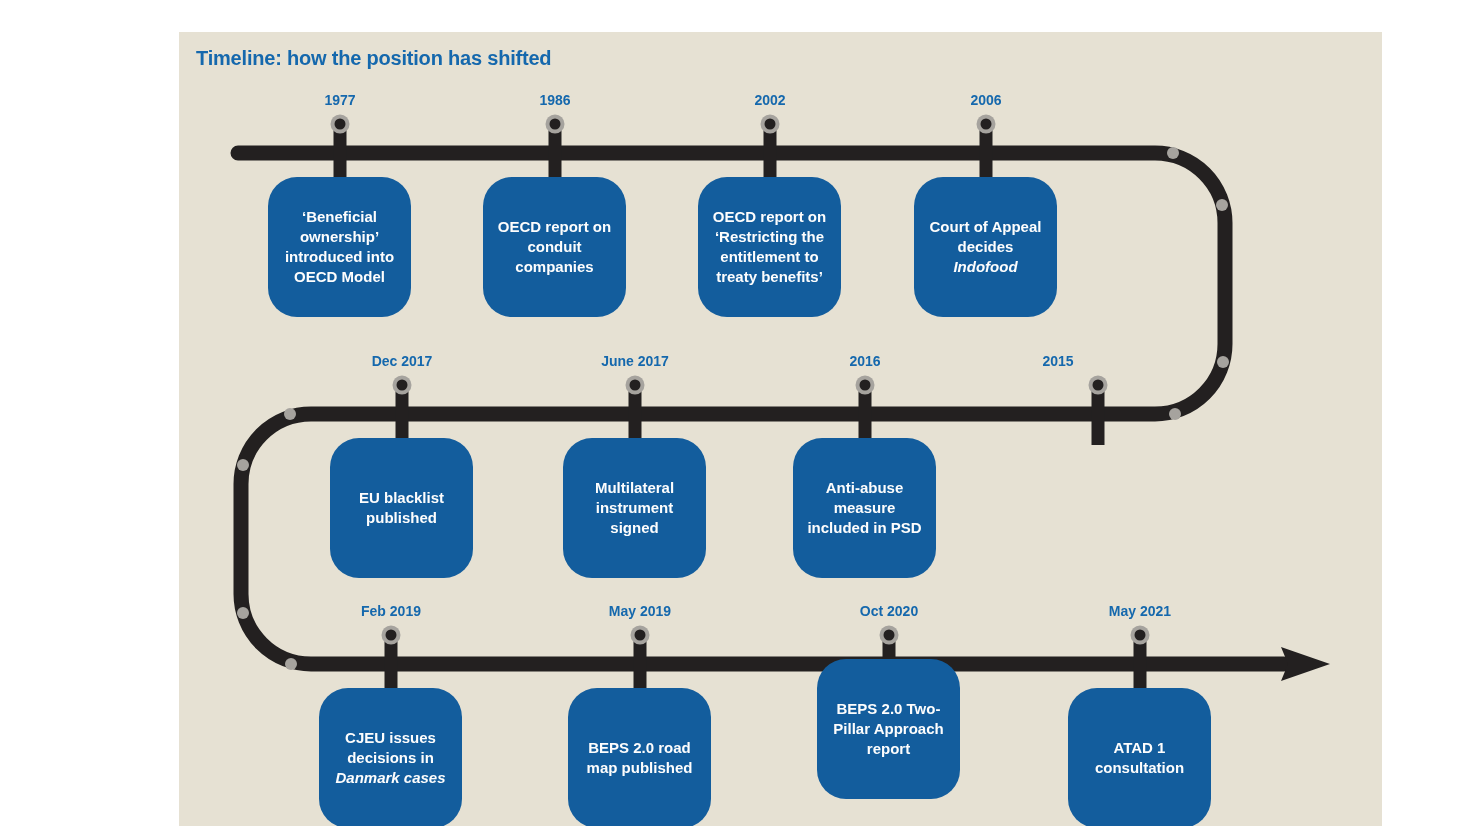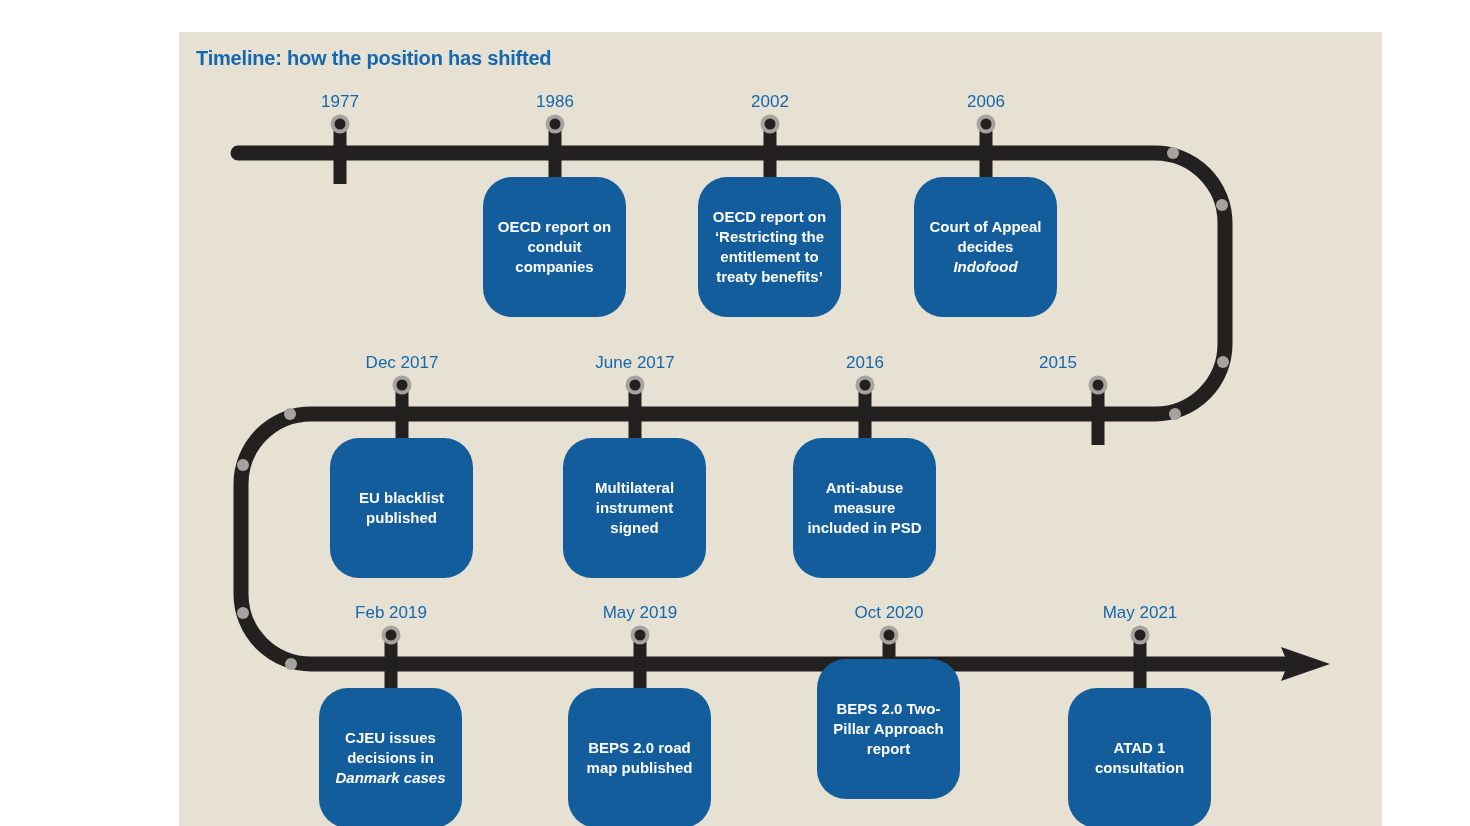--- a/index.html
+++ b/index.html
@@ -11,21 +11,21 @@
     --card-text:#fdfdfd;
   }
   *{margin:0;padding:0;box-sizing:border-box;}
   html,body{width:1470px;height:826px;background:#ffffff;overflow:hidden;
     font-family:"Liberation Sans","DejaVu Sans",sans-serif;}
   .stage{position:relative;width:1470px;height:826px;background:#ffffff;margin-top:32px;}
   .panel{position:absolute;left:179px;top:0;width:1203px;height:826px;background:var(--panel);}
   .title{position:absolute;left:196px;top:15px;font-size:20px;font-weight:bold;
     color:var(--text-blue);letter-spacing:-0.2px;white-space:nowrap;}
   svg.tl{position:absolute;left:0;top:0;pointer-events:none;}
-  .date{position:absolute;transform:translateX(-50%);font-size:17px;font-weight:normal;
+  .date{position:absolute;transform:translateX(-50%);font-size:14px;font-weight:bold;
     color:var(--text-blue);white-space:nowrap;}
   .card{position:absolute;width:143px;height:140px;background:var(--card-blue);
     border-radius:29px;color:var(--card-text);font-size:15px;font-weight:bold;
     line-height:20px;display:flex;flex-direction:column;justify-content:center;
     align-items:center;text-align:center;padding:6px;}
   .card span{display:block;}
   .it{font-style:italic;text-align:center;}
 </style>
 </head>
 <body>
@@ -127,20 +127,26 @@
   <div class="date" style="left:402px;top:321px">Dec 2017</div>
   <div class="date" style="left:635px;top:321px">June 2017</div>
   <div class="date" style="left:865px;top:321px">2016</div>
   <div class="date" style="left:1058px;top:321px">2015</div>
 
   <div class="date" style="left:391px;top:571px">Feb 2019</div>
   <div class="date" style="left:640px;top:571px">May 2019</div>
   <div class="date" style="left:889px;top:571px">Oct 2020</div>
   <div class="date" style="left:1140px;top:571px">May 2021</div>
 
+  <div class="card" style="left:268px;top:145px">
+    <span>‘Beneficial</span>
+    <span>ownership’</span>
+    <span>introduced into</span>
+    <span>OECD Model</span>
+  </div>
   <div class="card" style="left:483px;top:145px">
     <span>OECD report on</span>
     <span>conduit</span>
     <span>companies</span>
   </div>
   <div class="card" style="left:698px;top:145px">
     <span>OECD report on</span>
     <span>‘Restricting the</span>
     <span>entitlement to</span>
     <span>treaty benefits’</span>

